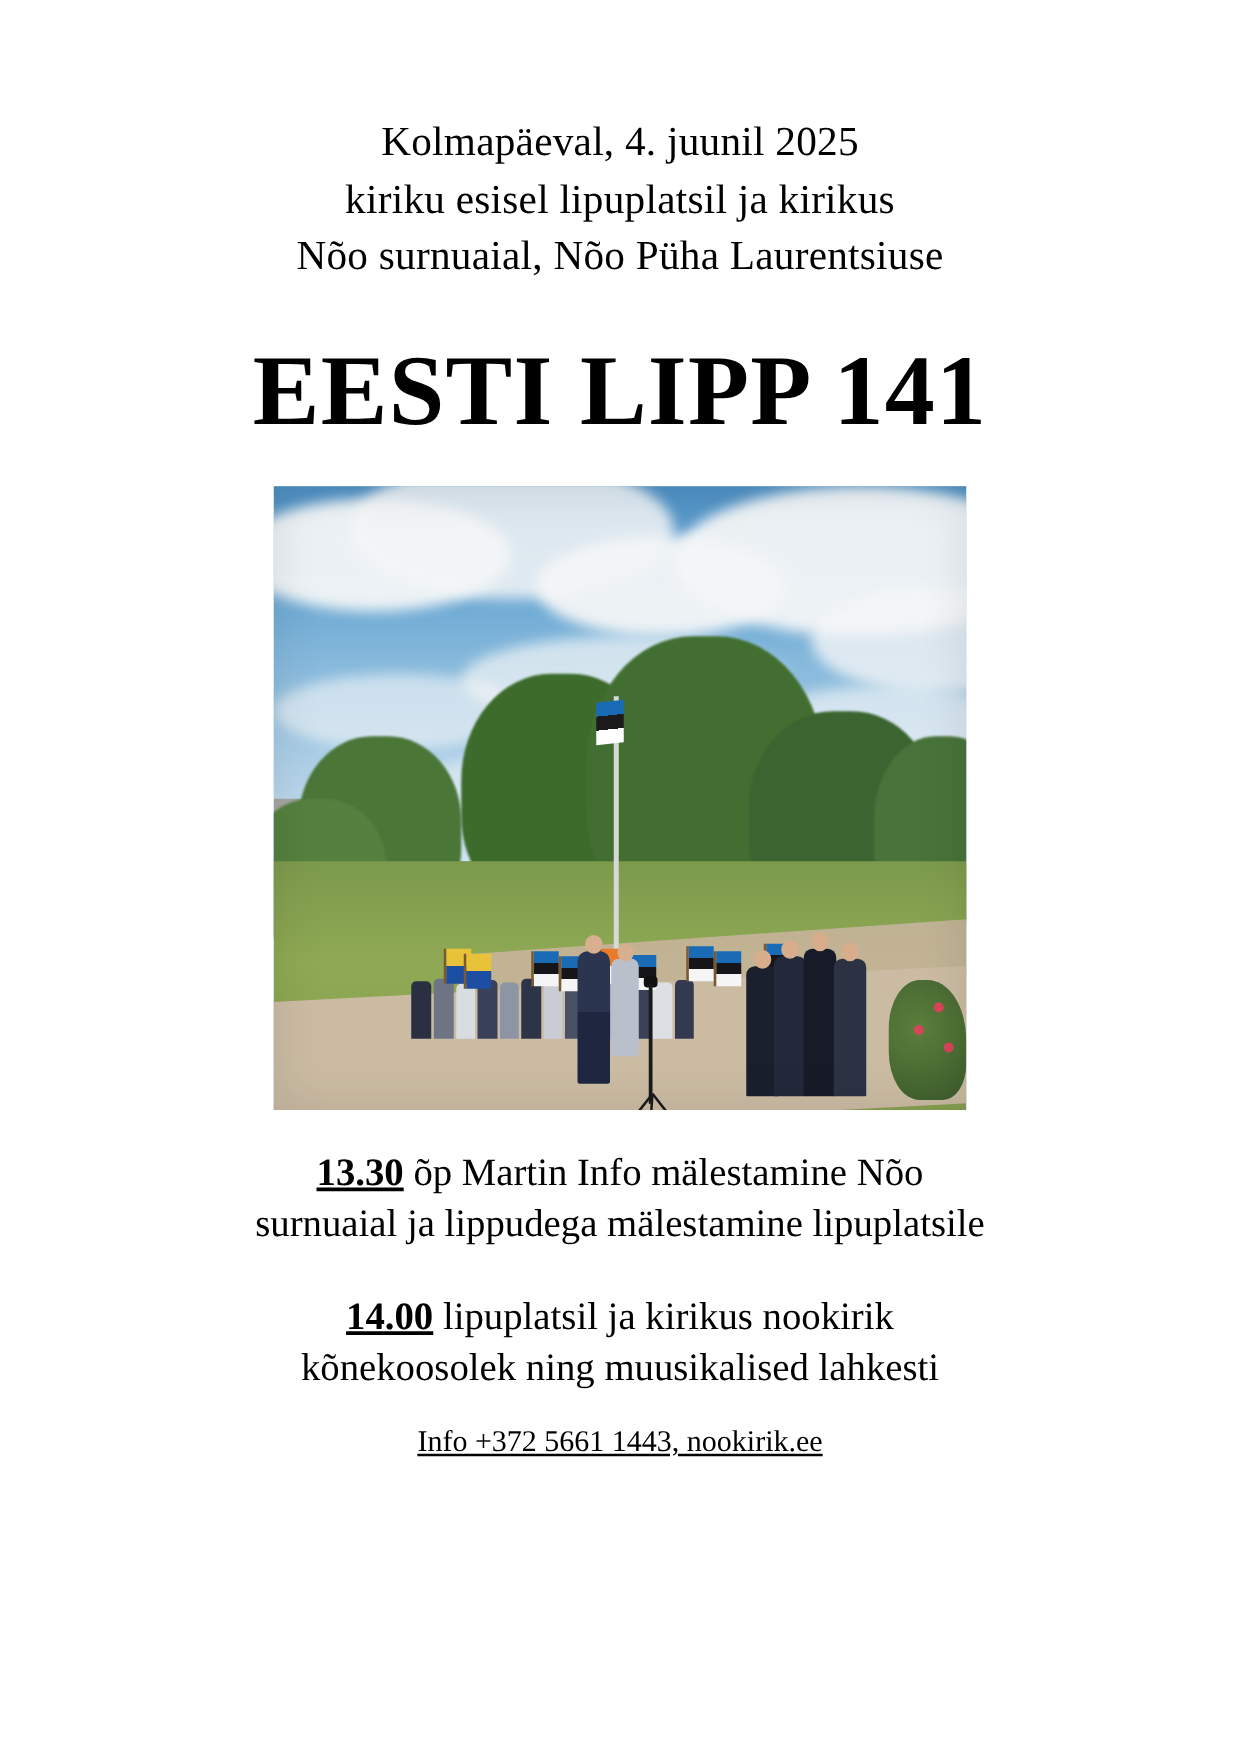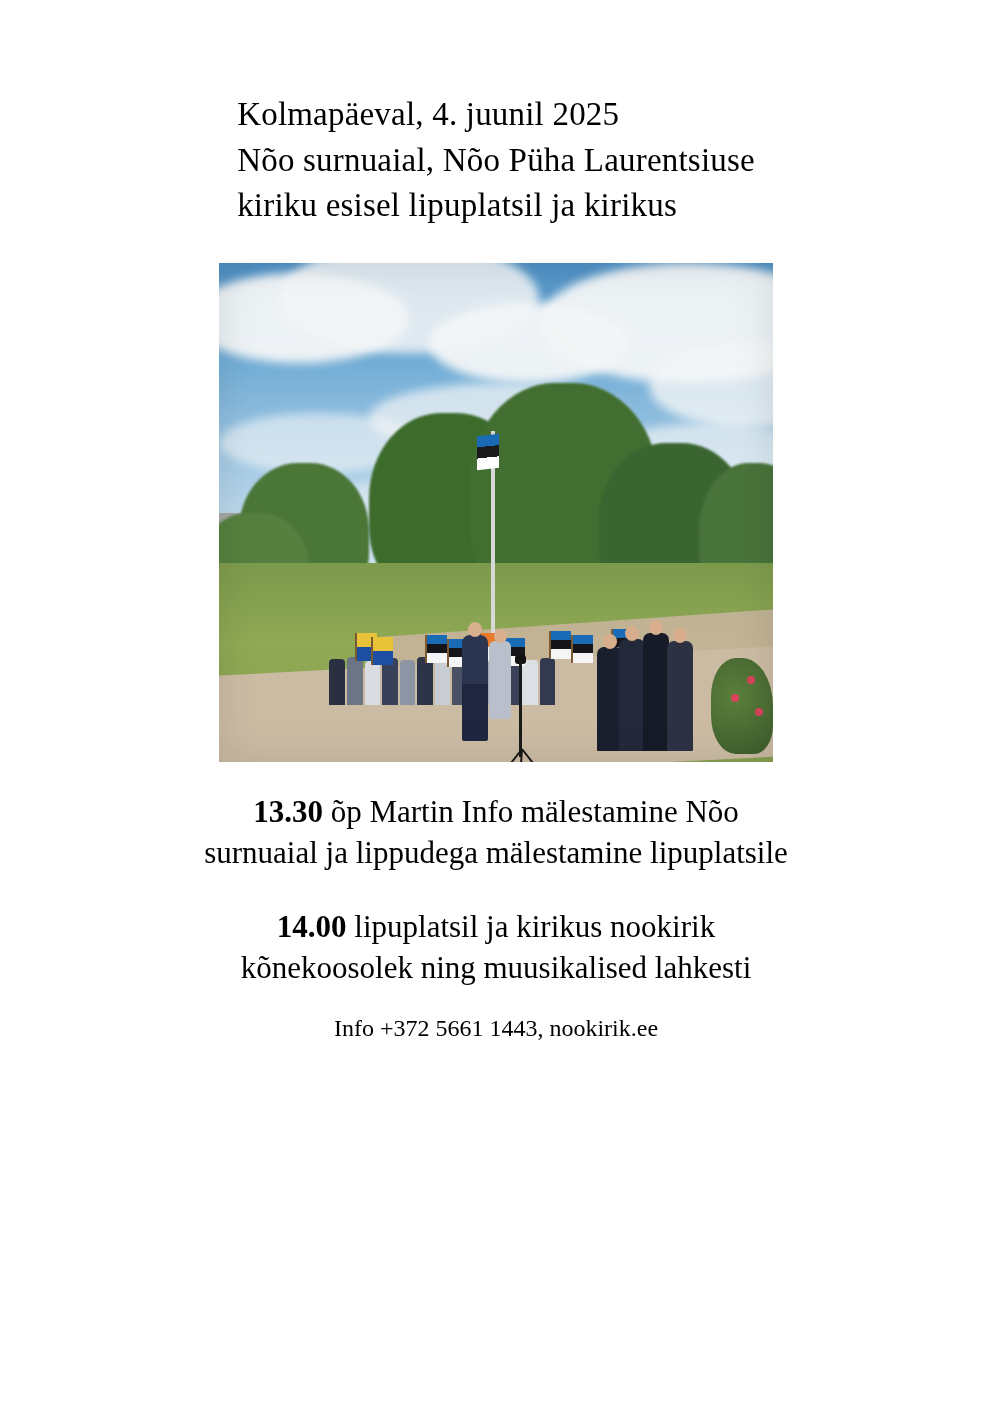--- a/index.html
+++ b/index.html
@@ -18,20 +18,21 @@
     width: 992px;
     height: 1403px;
     position: relative;
     display: flex;
     flex-direction: column;
     align-items: center;
     box-sizing: border-box;
     padding-top: 92px;
   }
   .header-block {
+    text-align: center;
     font-size: 33px;
     line-height: 1.38;
     letter-spacing: 0.2px;
   }
   .header-line {
     display: block;
     white-space: nowrap;
   }
   .title {
     margin-top: 42px;
@@ -221,44 +222,46 @@
   .schedule {
     width: 840px;
     text-align: center;
     margin-top: 30px;
   }
   .sched-line {
     font-size: 31px;
     line-height: 1.32;
     margin: 0 auto;
   }
-  .sched-line b { font-weight: bold; }
+  .sched-line b { font-weight: bold; text-decoration: underline; }
   .block-gap { height: 34px; }
   .welcome {
     margin-top: 36px;
     font-size: 31px;
     text-align: center;
   }
   .info {
     margin-top: 26px;
     font-size: 24px;
     text-align: center;
+    text-decoration: underline;
   }
 </style>
 </head>
 <body>
 
 <div class="poster">
 
   <div class="header-block">
     <span class="header-line">Kolmapäeval, 4. juunil 2025</span>
+    <span class="header-line">kiriku esisel lipuplatsil ja kirikus</span>
     <span class="header-line">Nõo surnuaial, Nõo Püha Laurentsiuse</span>
-    <span class="header-line">kiriku esisel lipuplatsil ja kirikus</span>
   </div>
 
+  <div class="title">EESTI LIPP 141</div>
 
   <div class="photo-wrap">
     <div class="photo">
       <div class="sky"></div>
       <div class="cloud c1"></div>
       <div class="cloud c2"></div>
       <div class="cloud c3"></div>
       <div class="cloud c4"></div>
       <div class="cloud c5"></div>
       <div class="cloud c6"></div>

